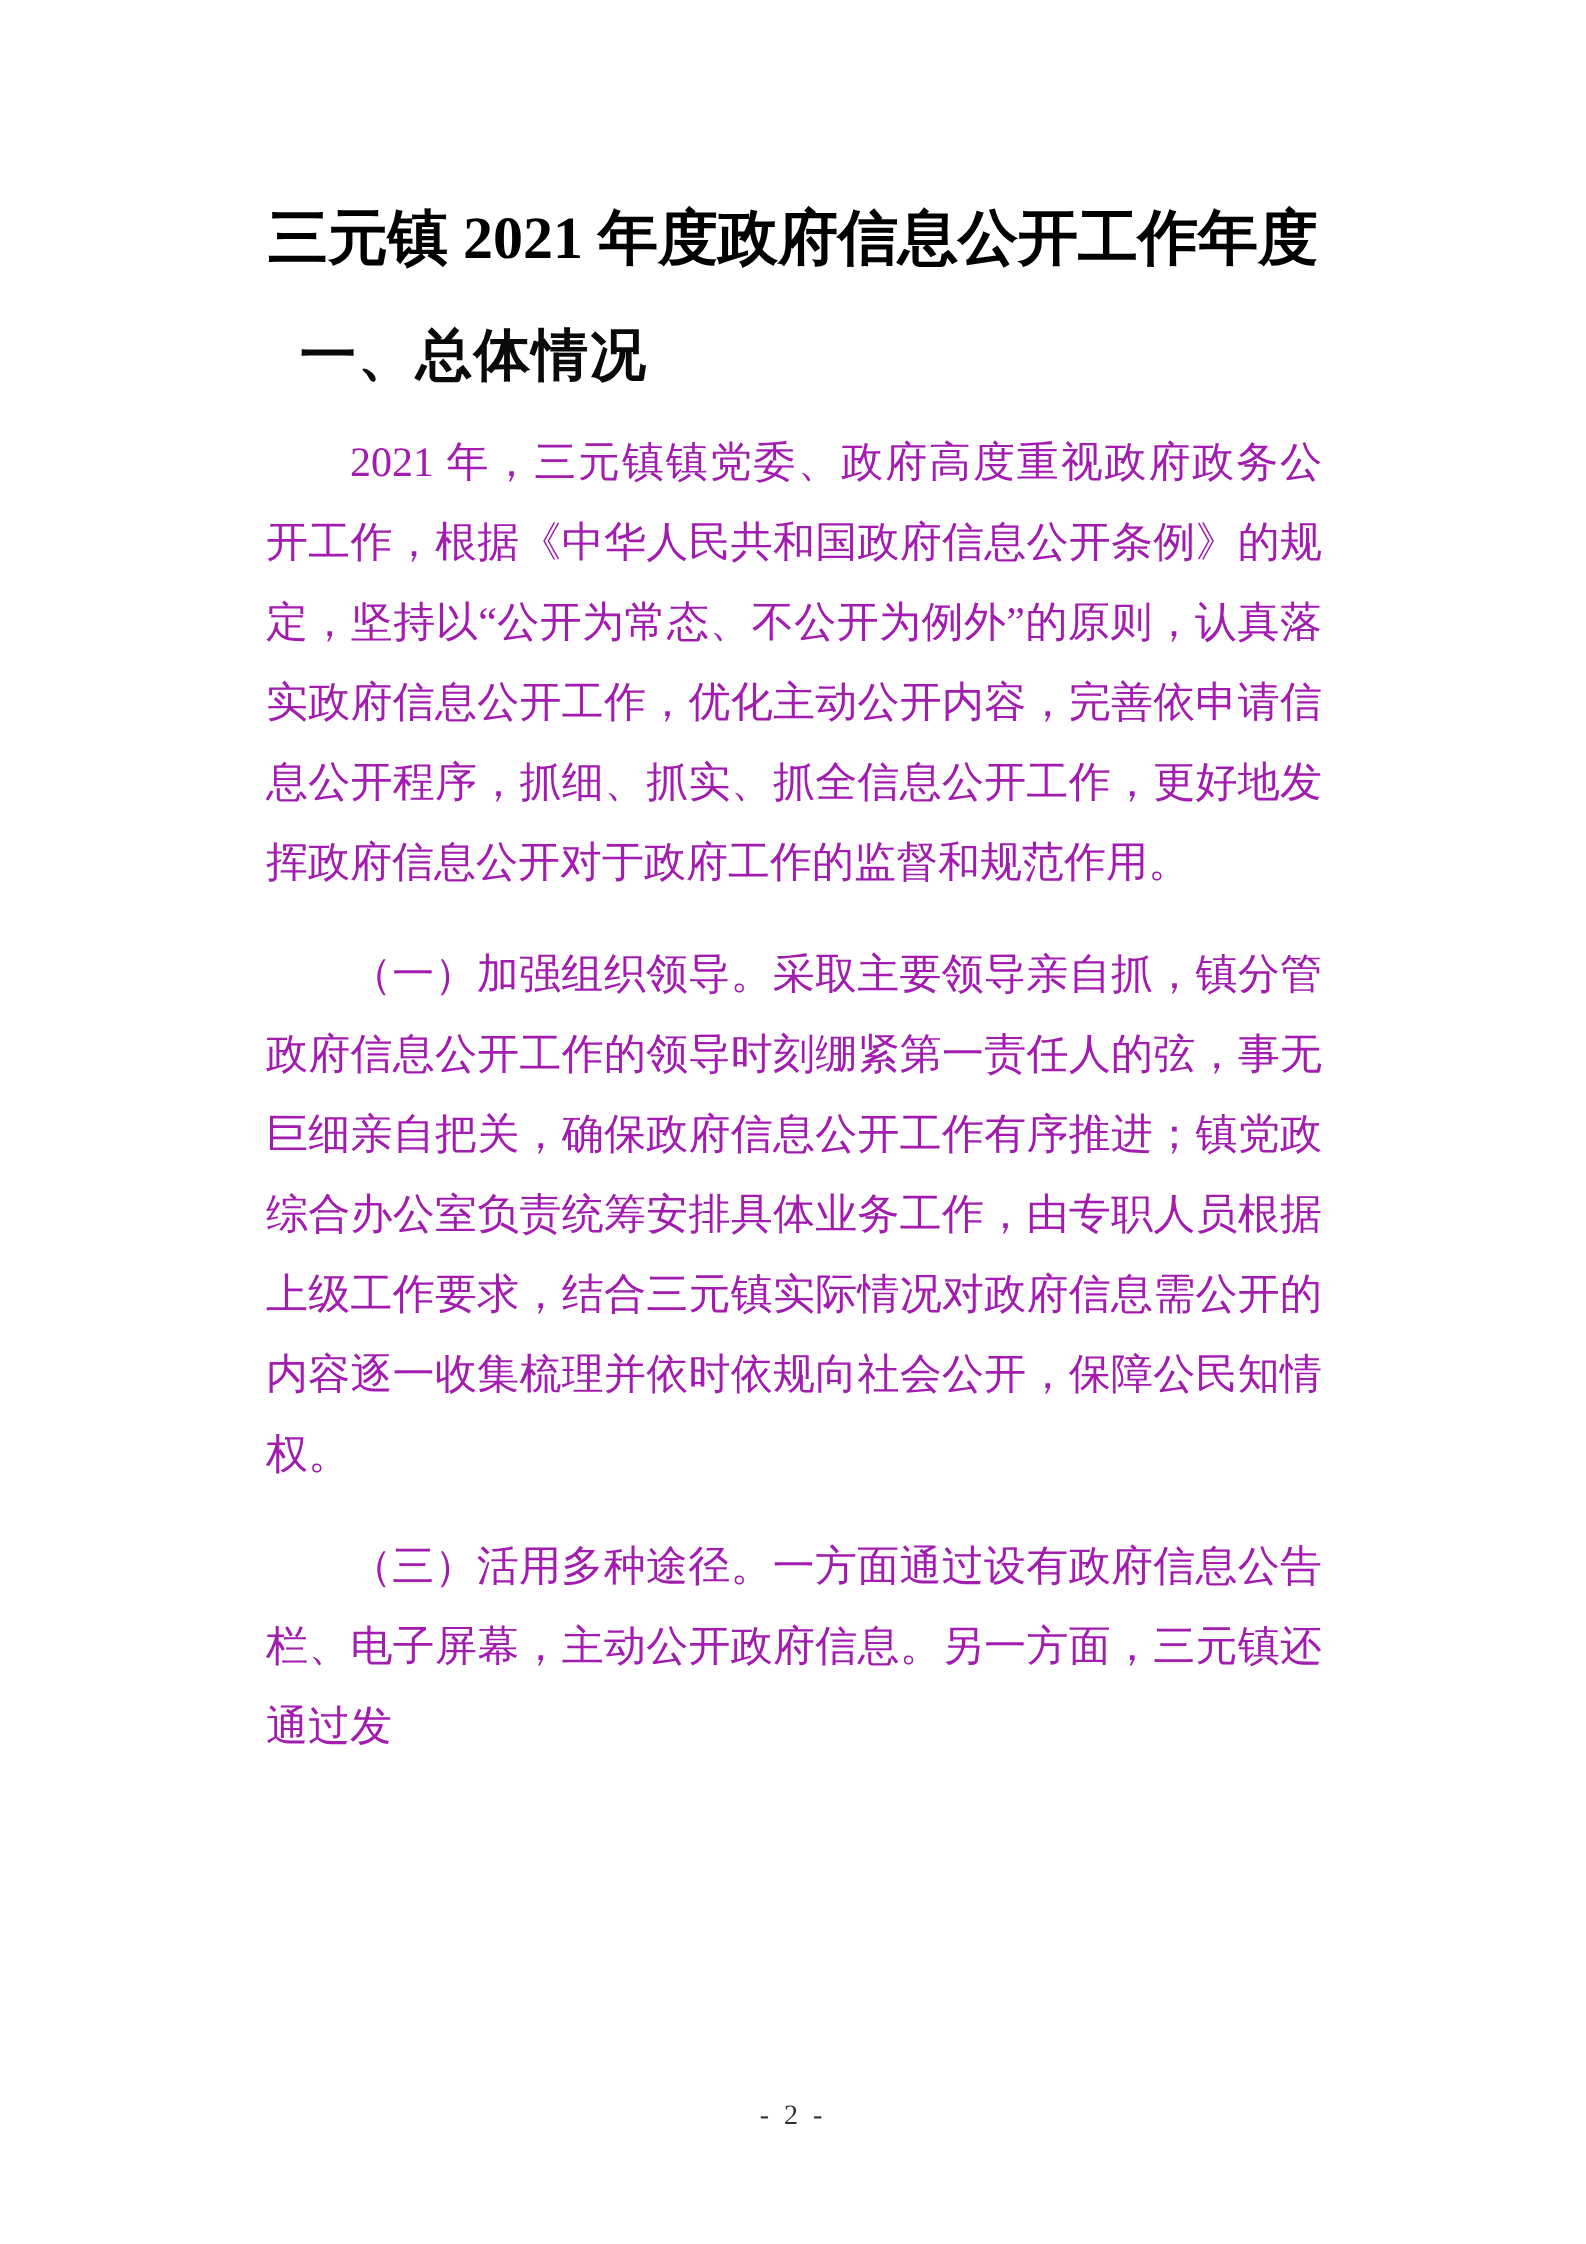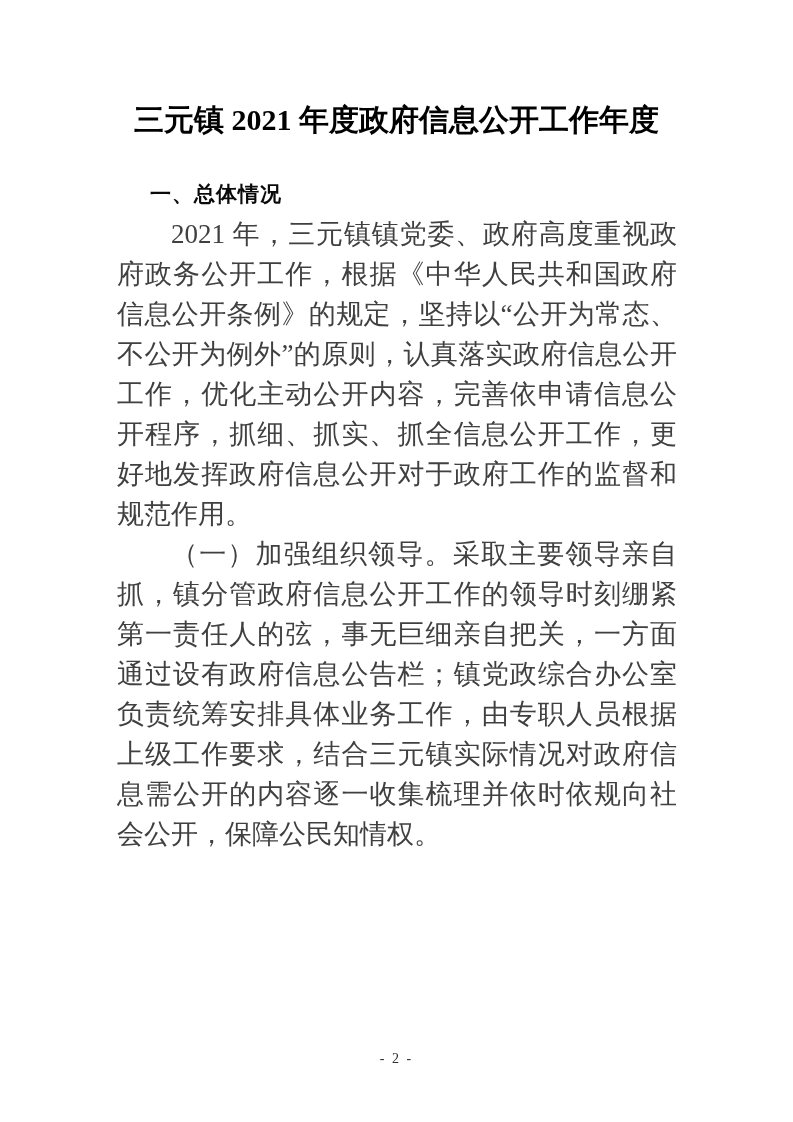--- a/index.html
+++ b/index.html
@@ -23,37 +23,37 @@
     font-size: 30px;
     line-height: 45px;
     font-weight: bold;
     color: #000000;
     font-family: "Liberation Serif", "DejaVu Serif", serif;
   }
   .title-line {
     white-space: pre;
   }
   .section-heading {
-    margin: 38px 116px 0 117px;
+    margin: 25px 116px 0 117px;
     text-indent: 33px;
-    font-size: 21px;
+    font-size: 28px;
     line-height: 28px;
     font-weight: bold;
     color: #0a0a0a;
-    font-family: Liberation Serif, serif;
+    font-family: Liberation Mono, monospace;
     letter-spacing: 1px;
   }
   .content {
     margin: 6px 116px 0 117px;
   }
   .content p {
-    margin: 0;
-    font-size: 27px;
+    margin: 16px;
+    font-size: 21px;
     line-height: 40px;
-    color: #404040;
+    color: #a21caf;
     text-align: justify;
     text-justify: inter-character;
     text-indent: 2em;
     font-weight: normal;
   }
   .page-footer {
     position: absolute;
     left: 0;
     right: 0;
     top: 1051px;
@@ -70,18 +70,19 @@
 <div class="page">
 
   <h1 class="doc-title">
     <div class="title-line">三元镇 2021 年度政府信息公开工作年度</div>
   </h1>
 
   <h2 class="section-heading">一、总体情况</h2>
 
   <div class="content">
     <p>2021 年，三元镇镇党委、政府高度重视政府政务公开工作，根据《中华人民共和国政府信息公开条例》的规定，坚持以“公开为常态、不公开为例外”的原则，认真落实政府信息公开工作，优化主动公开内容，完善依申请信息公开程序，抓细、抓实、抓全信息公开工作，更好地发挥政府信息公开对于政府工作的监督和规范作用。</p>
-    <p>（一）加强组织领导。采取主要领导亲自抓，镇分管政府信息公开工作的领导时刻绷紧第一责任人的弦，事无巨细亲自把关，一方面通过设有政府信息公告栏；镇党政综合办公室负责统筹安排具体业务工作，由专职人员根据上级工作要求，结合三元镇实际情况对政府信息需公开的内容逐一收集梳理并依时依规向社会公开，保障公民知情权。</p>
+    <p>（一）加强组织领导。采取主要领导亲自抓，镇分管政府信息公开工作的领导时刻绷紧第一责任人的弦，事无巨细亲自把关，确保政府信息公开工作有序推进；镇党政综合办公室负责统筹安排具体业务工作，由专职人员根据上级工作要求，结合三元镇实际情况对政府信息需公开的内容逐一收集梳理并依时依规向社会公开，保障公民知情权。</p>
+    <p>（三）活用多种途径。一方面通过设有政府信息公告栏、电子屏幕，主动公开政府信息。另一方面，三元镇还通过发</p>
   </div>
 
   <div class="page-footer">- 2 -</div>
 
 </div>
 
 </body></html>

